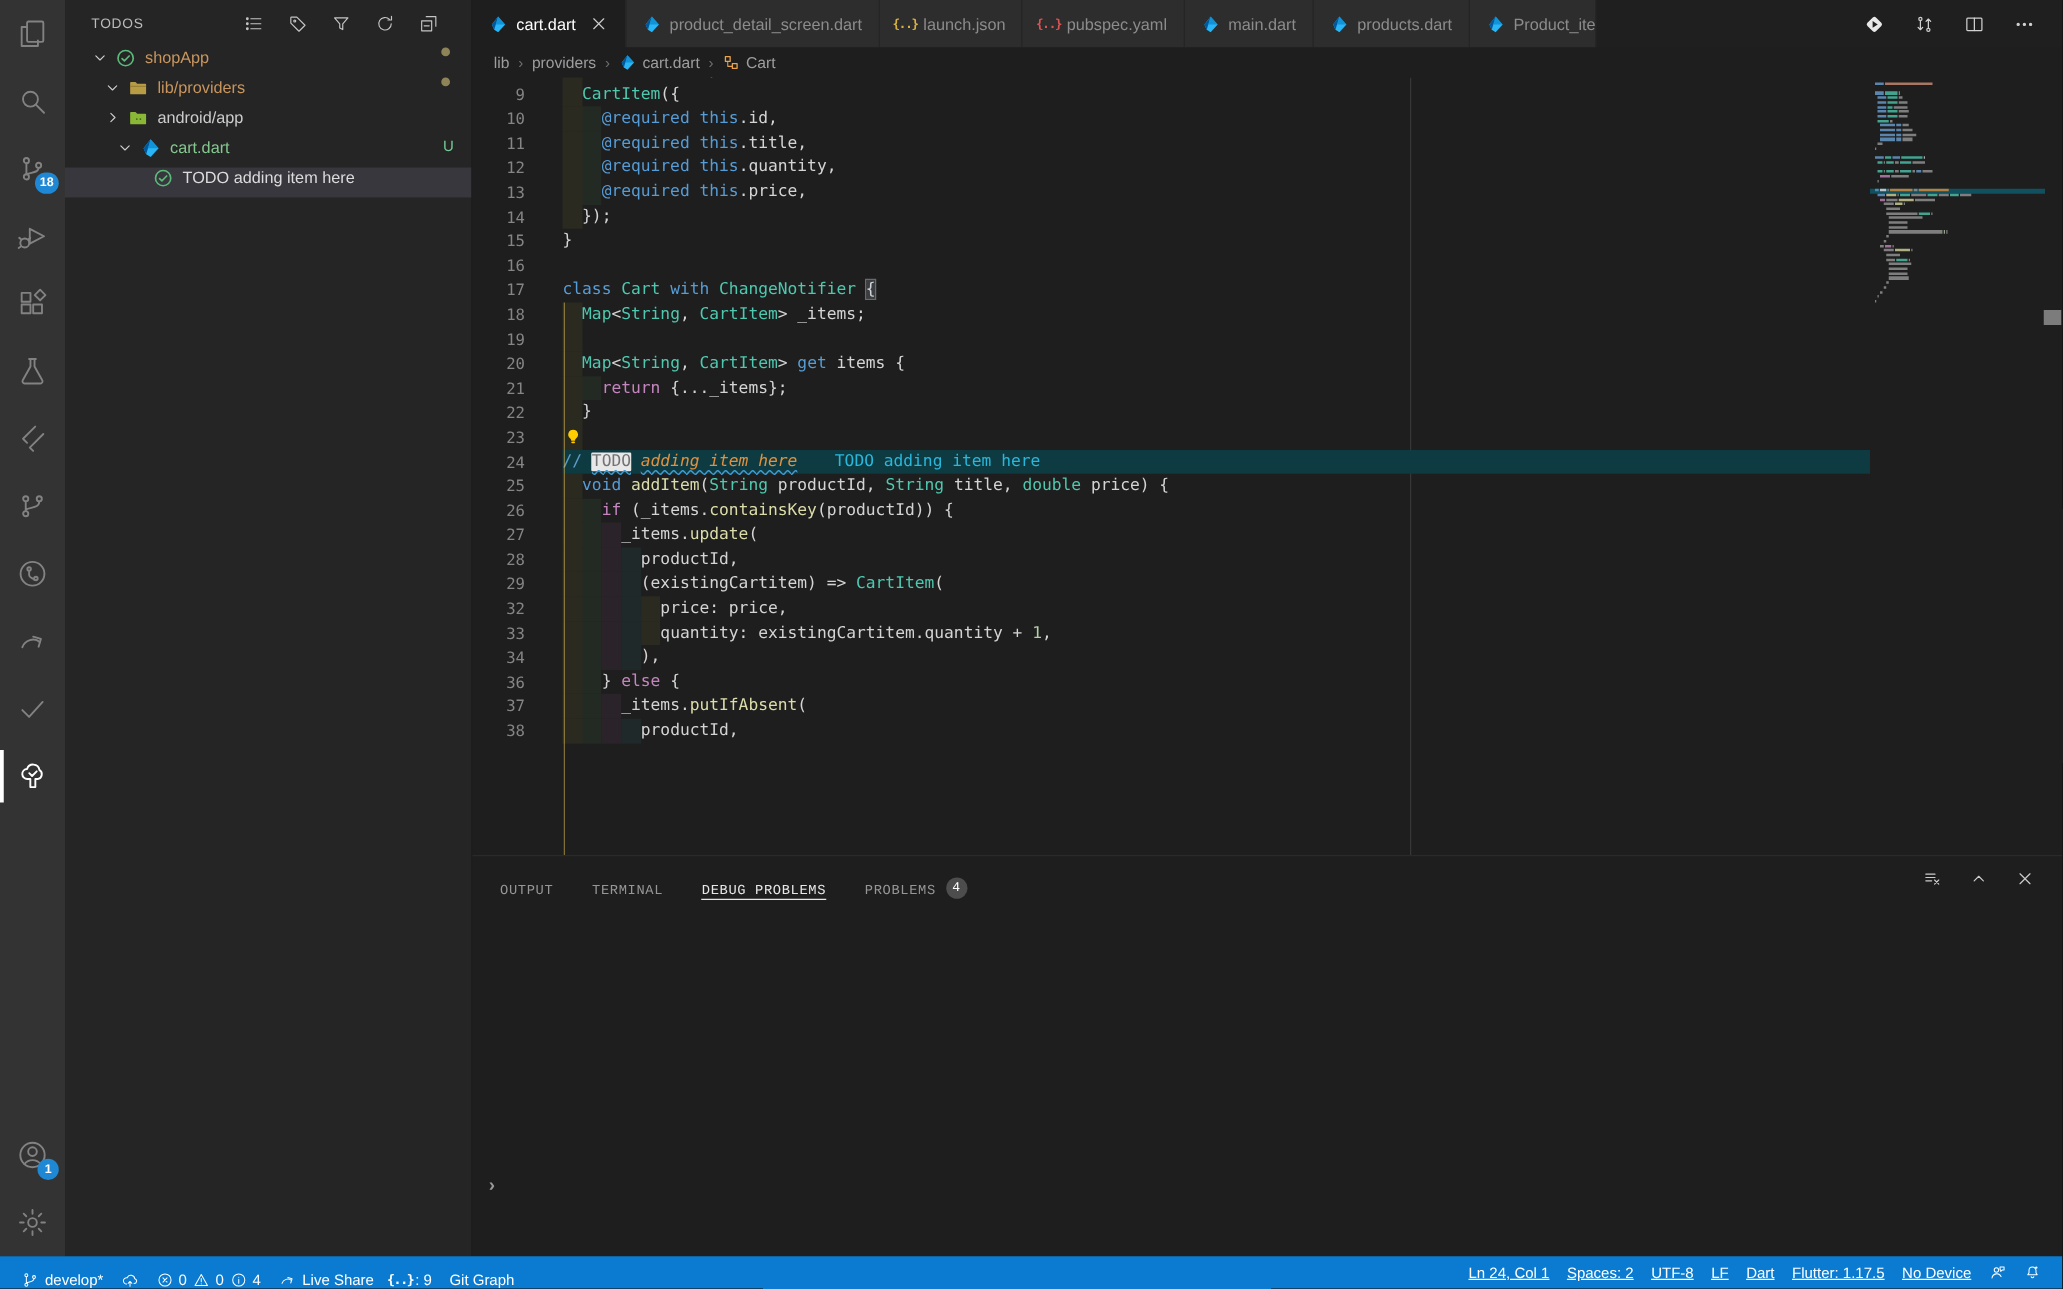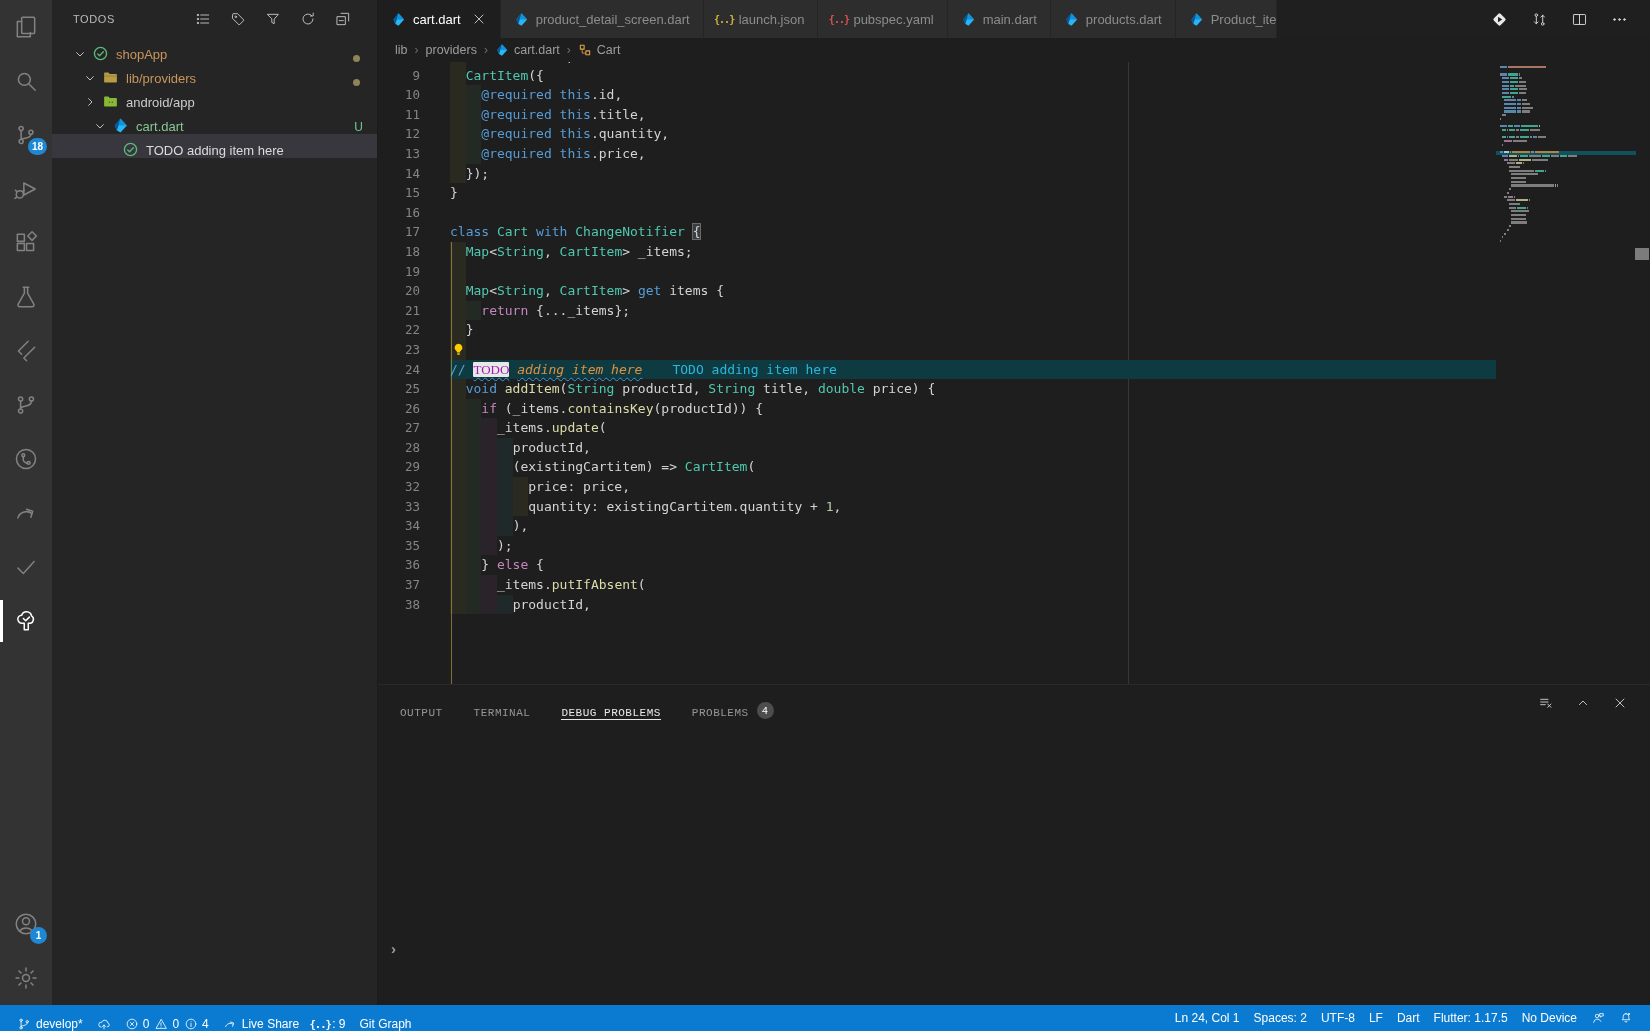--- a/index.html
+++ b/index.html
@@ -21,21 +21,21 @@
   .ab-badge { position:absolute; right:5px; bottom:7px; min-width:17px; height:17px; padding:0 4px; border-radius:9px;
               background:#1e88d5; color:#fff; font-size:10px; font-weight:bold; display:flex; align-items:center; justify-content:center; }
   .ab-spacer { flex:1; }
 
   
   .sidebar { position:absolute; left:52px; top:0; width:326px; height:1005px; background:#252526; border-right:1px solid #1b1b1b; }
   .sb-header { display:flex; align-items:center; height:38px; padding:0 26px 0 21px; }
   .sb-title { font-size:11px; letter-spacing:.6px; color:#bbbbbb; }
   .sb-tools { margin-left:auto; display:flex; gap:19px; }
   .sb-tools .icon { width:16px; height:16px; color:#c5c5c5; cursor:pointer; }
-  .tree-row { position:relative; display:flex; align-items:flex-end; height:24px; font-size:13px; cursor:pointer; white-space:nowrap; }
+  .tree-row { position:relative; display:flex; align-items:flex-start; height:24px; font-size:13px; cursor:pointer; white-space:nowrap; }
   .tree-row.selected { background:#37373d; }
   .tr-chev { width:16px; height:16px; color:#cccccc; margin-right:4px; flex:0 0 16px; }
   .tr-icon { width:17px; height:17px; margin-right:7px; flex:0 0 17px; }
   .tr-badge { position:absolute; right:14px; font-size:12px; color:#73c991; }
   .tr-dot { position:absolute; right:17px; width:7px; height:7px; border-radius:50%; background:#8f8358; }
 
   
   .main { position:absolute; left:378px; top:0; width:1272px; height:1005px; }
   .tabstrip { position:absolute; left:0; top:0; right:0; height:38px; background:#1f1f1f; display:flex; align-items:stretch; }
   .tab { display:flex; align-items:center; gap:7px; padding:0 13px; background:#2d2d2d; border-right:1px solid #252526;
@@ -67,22 +67,22 @@
   .ind-2 { background:rgba(255,127,255,0.055); }
   .ind-3 { background:rgba(79,236,236,0.055); }
   .tk-plain { color:#d4d4d4; }
   .tk-kw { color:#569cd6; }
   .tk-ctrl { color:#c586c0; }
   .tk-type { color:#4ec9b0; }
   .tk-fn { color:#dcdcaa; }
   .tk-num { color:#b5cea8; }
   .tk-comment { color:#5f9ec9; }
   .tk-bracket { color:#d4d4d4; background:#3a3d41; outline:1px solid #6a6a6a; }
-  .tk-todo_box { background:#e8e8e8; color:#a21caf; border-radius:1px;
-                 text-decoration:underline wavy #3f9cd6 1px; text-underline-offset:3px;font-family:Liberation Serif, serif; }
+  .tk-todo_box { background:#e8e8e8; color:#737373; border-radius:1px;
+                 text-decoration:underline wavy #3f9cd6 1px; text-underline-offset:3px; }
   .tk-todo_msg { color:#e0913f; font-style:italic; text-decoration:underline wavy #3f9cd6 1px; text-underline-offset:3px; }
   .todo-inline { color:#29b7dc; margin-left:30px; }
   .scope-line { position:absolute; left:72.5px; top:196px; height:460px; width:1px; background:rgba(212,178,80,0.55); }
   .ruler { position:absolute; left:750px; top:0; bottom:0; width:1px; background:#373737; }
   .bulb { position:absolute; left:73px; top:2px; width:15px; height:15px; }
 
   
   .minimap { position:absolute; left:1118px; top:4px; width:140px; height:240px; }
   .mm-row { position:absolute; left:4px; height:2.2px; white-space:nowrap; font-size:0; }
   .mm-seg { display:inline-block; height:2.2px; margin-right:1px; opacity:.78; }
@@ -104,21 +104,21 @@
   .panel-actions { margin-left:auto; display:flex; gap:21px; }
   .panel-actions .icon { width:16px; height:16px; color:#cccccc; cursor:pointer; }
   .panel-prompt { position:absolute; left:13px; bottom:48px; color:#9a9a9a; font-size:15px; font-weight:bold; }
 
   
   .statusbar { position:absolute; left:0; bottom:0; width:1650px; height:26px; background:#0a7bd0; color:#ffffff;
                display:flex; align-items:center; font-size:12px; padding:0 10px; }
   .sb-item { display:flex; align-items:flex-end; gap:5px; padding:0 7px; height:100%; cursor:pointer; white-space:nowrap; }
   .sb-item .icon { width:14px; height:14px; color:#ffffff; }
   .sb-group { display:flex; align-items:center; gap:4px; }
-  .sb-right { margin-left:auto; display:flex; align-items:center; }
+  .sb-right { margin-left:auto; display:flex; align-items:center;text-decoration:underline; }
   .sb-braces { font-family:"DejaVu Sans Mono", monospace; font-size:10.5px; font-weight:bold; letter-spacing:-1px; }
 </style>
 </head>
 <body>
 
 <div class="app">
   <div class="activitybar" id="activitybar">
       <div class="ab-item">
         <span class="icon ">
           <svg viewBox="0 0 24 24" fill="none" stroke="currentColor" stroke-width="1.4" stroke-linecap="round" stroke-linejoin="round">
@@ -513,21 +513,20 @@
               </svg></span></div>
           <div class="line todo-hl"><span class="lnum">24</span><span class="ltxt"><span class="tk-comment">// </span><span class="tk-todo_box">TODO</span><span class="tk-plain"> </span><span class="tk-todo_msg">adding item here</span><span class="todo-inline">TODO adding item here</span></span></div>
           <div class="line"><span class="lnum">25</span><span class="ltxt"><span class="ind ind-0">  </span><span class="tk-kw">void </span><span class="tk-fn">addItem</span><span class="tk-plain">(</span><span class="tk-type">String </span><span class="tk-plain">productId, </span><span class="tk-type">String </span><span class="tk-plain">title, </span><span class="tk-type">double </span><span class="tk-plain">price) {</span></span></div>
           <div class="line"><span class="lnum">26</span><span class="ltxt"><span class="ind ind-0">  </span><span class="ind ind-1">  </span><span class="tk-ctrl">if </span><span class="tk-plain">(_items.</span><span class="tk-fn">containsKey</span><span class="tk-plain">(productId)) {</span></span></div>
           <div class="line"><span class="lnum">27</span><span class="ltxt"><span class="ind ind-0">  </span><span class="ind ind-1">  </span><span class="ind ind-2">  </span><span class="tk-plain">_items.</span><span class="tk-fn">update</span><span class="tk-plain">(</span></span></div>
           <div class="line"><span class="lnum">28</span><span class="ltxt"><span class="ind ind-0">  </span><span class="ind ind-1">  </span><span class="ind ind-2">  </span><span class="ind ind-3">  </span><span class="tk-plain">productId,</span></span></div>
           <div class="line"><span class="lnum">29</span><span class="ltxt"><span class="ind ind-0">  </span><span class="ind ind-1">  </span><span class="ind ind-2">  </span><span class="ind ind-3">  </span><span class="tk-plain">(existingCartitem) =&gt; </span><span class="tk-type">CartItem</span><span class="tk-plain">(</span></span></div>
           <div class="line"><span class="lnum">32</span><span class="ltxt"><span class="ind ind-0">  </span><span class="ind ind-1">  </span><span class="ind ind-2">  </span><span class="ind ind-3">  </span><span class="ind ind-0">  </span><span class="tk-plain">price: price,</span></span></div>
           <div class="line"><span class="lnum">33</span><span class="ltxt"><span class="ind ind-0">  </span><span class="ind ind-1">  </span><span class="ind ind-2">  </span><span class="ind ind-3">  </span><span class="ind ind-0">  </span><span class="tk-plain">quantity: existingCartitem.quantity + </span><span class="tk-num">1</span><span class="tk-plain">,</span></span></div>
           <div class="line"><span class="lnum">34</span><span class="ltxt"><span class="ind ind-0">  </span><span class="ind ind-1">  </span><span class="ind ind-2">  </span><span class="ind ind-3">  </span><span class="tk-plain">),</span></span></div>
-          <div class="line"><span class="lnum">35</span><span class="ltxt"><span class="ind ind-0">  </span><span class="ind ind-1">  </span><span class="ind ind-2">  </span><span class="tk-plain">);</span></span></div>
           <div class="line"><span class="lnum">36</span><span class="ltxt"><span class="ind ind-0">  </span><span class="ind ind-1">  </span><span class="tk-plain">} </span><span class="tk-ctrl">else </span><span class="tk-plain">{</span></span></div>
           <div class="line"><span class="lnum">37</span><span class="ltxt"><span class="ind ind-0">  </span><span class="ind ind-1">  </span><span class="ind ind-2">  </span><span class="tk-plain">_items.</span><span class="tk-fn">putIfAbsent</span><span class="tk-plain">(</span></span></div>
           <div class="line"><span class="lnum">38</span><span class="ltxt"><span class="ind ind-0">  </span><span class="ind ind-1">  </span><span class="ind ind-2">  </span><span class="ind ind-3">  </span><span class="tk-plain">productId,</span></span></div>
           <div class="scope-line"></div>
         </div>
       <div class="minimap" id="minimap">
           <div class="mm-hl" style="top: 85.1px;"></div>
           <div class="mm-row" style="top: 0px; margin-left: 0px;"><span class="mm-seg mm-kw" style="width: 6.72px;"></span><span class="mm-seg mm-str" style="width: 38.08px;"></span></div>
           <div class="mm-row" style="top: 7.4px; margin-left: 0px;"><span class="mm-seg mm-kw" style="width: 6.72px;"></span><span class="mm-seg mm-type" style="width: 10.08px;"></span><span class="mm-seg mm-plain" style="width: 1.12px;"></span></div>
           <div class="mm-row" style="top: 11.1px; margin-left: 2.24px;"><span class="mm-seg mm-kw" style="width: 6.72px;"></span><span class="mm-seg mm-type" style="width: 7.84px;"></span><span class="mm-seg mm-plain" style="width: 3.36px;"></span></div>

